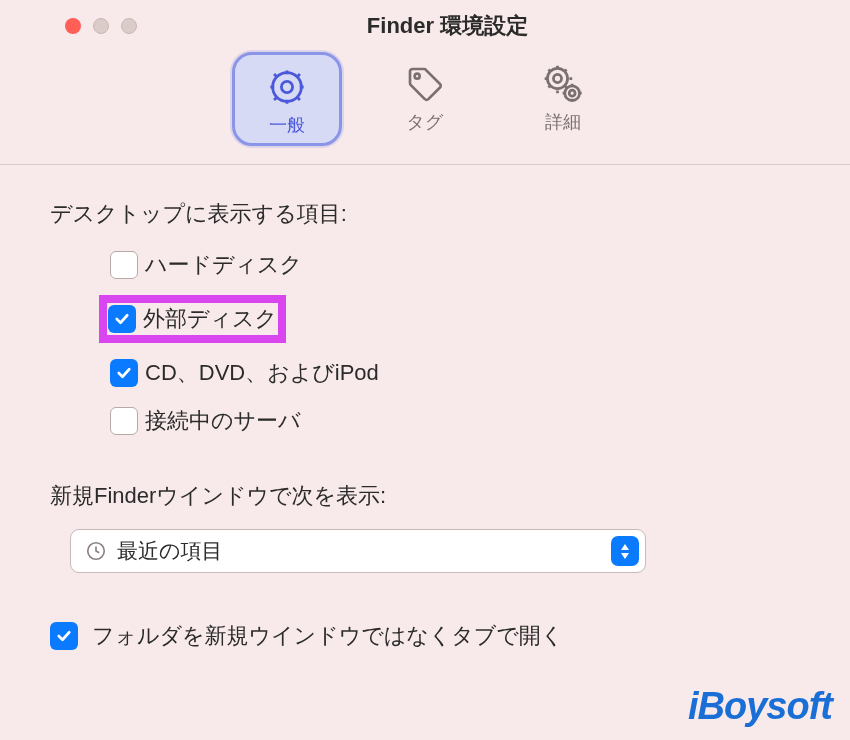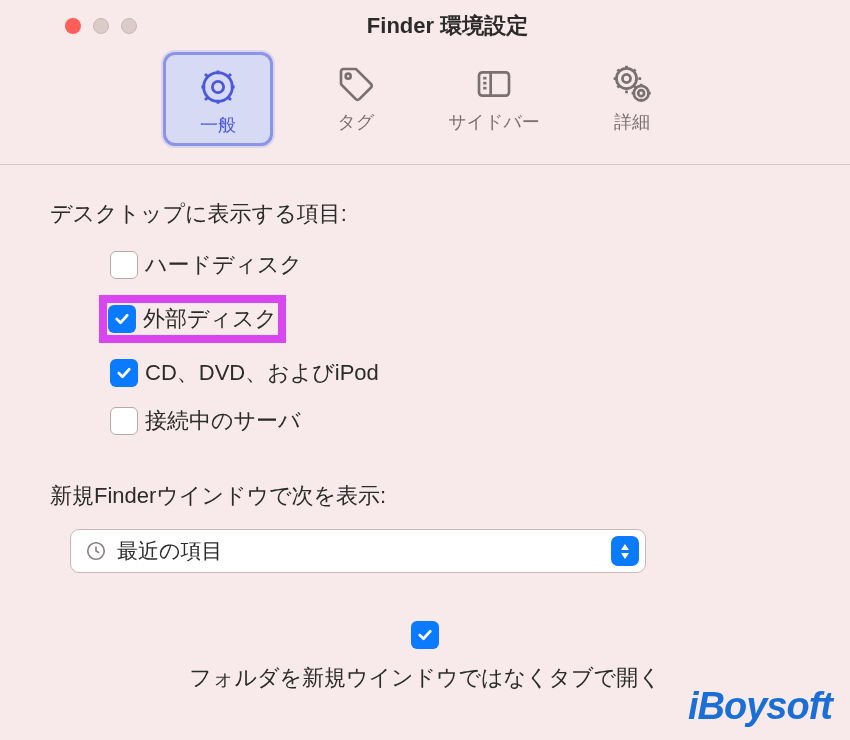--- a/index.html
+++ b/index.html
@@ -57,21 +57,21 @@
       padding: 12px 0 18px 0;
       border-bottom: 1px solid #d9caca;
     }
     .toolbar-item {
       display: flex;
       flex-direction: column;
       align-items: center;
       gap: 4px;
       width: 110px;
       padding: 10px 4px 6px 4px;
-      border-radius: 12px;
+      border-radius: 20px;
       cursor: pointer;
     }
     .toolbar-item.selected {
       background: #d7daf5;
       border: 3px solid #8b95e8;
       box-shadow: 0 0 0 2px rgba(139,149,232,0.25);
     }
     .toolbar-icon {
       width: 44px;
       height: 44px;
@@ -163,21 +163,20 @@
       flex-direction: column;
       align-items: center;
       justify-content: center;
       gap: 1px;
     }
     .section3 {
       margin-top: 48px;
       display: flex;
       align-items: center;
       gap: 14px;
-      flex-direction: column;
     }
     .watermark {
       position: absolute;
       right: 18px;
       bottom: 12px;
       font-size: 38px;
       font-weight: 700;
       font-style: italic;
       color: #1a6fd6;
       font-family: Arial, sans-serif;
@@ -209,32 +208,20 @@
       <div class="toolbar-label">一般</div>
     </div>
     <div class="toolbar-item">
       <div class="toolbar-icon">
         <svg width="40" height="40" viewBox="0 0 24 24" fill="none" stroke="currentColor" stroke-width="1.6">
           <path d="M11.5 3H4.5C3.7 3 3 3.7 3 4.5v7c0 .4.2.8.4 1.1l8.5 8.5c.6.6 1.5.6 2.1 0l7-7c.6-.6.6-1.5 0-2.1l-8.5-8.5C12.3 3.2 11.9 3 11.5 3z"></path>
           <circle cx="7.3" cy="7.3" r="1.5"></circle>
         </svg>
       </div>
       <div class="toolbar-label">タグ</div>
-    </div>
-    <div class="toolbar-item">
-      <div class="toolbar-icon">
-        <svg width="40" height="40" viewBox="0 0 24 24" fill="none" stroke="currentColor" stroke-width="1.6">
-          <rect x="3" y="5" width="18" height="14" rx="2"></rect>
-          <line x1="10" y1="5" x2="10" y2="19"></line>
-          <line x1="5.5" y1="8.5" x2="7.5" y2="8.5"></line>
-          <line x1="5.5" y1="11.5" x2="7.5" y2="11.5"></line>
-          <line x1="5.5" y1="14.5" x2="7.5" y2="14.5"></line>
-        </svg>
-      </div>
-      <div class="toolbar-label">サイドバー</div>
     </div>
     <div class="toolbar-item">
       <div class="toolbar-icon">
         <svg width="44" height="44" viewBox="0 0 24 24" fill="none" stroke="currentColor" stroke-width="1.5">
           <circle cx="9" cy="9" r="2.2"></circle>
           <circle cx="9" cy="9" r="5.5"></circle>
           <path d="M9 2v1.5M9 15.5V17M2 9h1.5M15.5 9H17M4.05 4.05l1.06 1.06M12.89 12.89l1.06 1.06M4.05 13.95l1.06-1.06M12.89 5.11l1.06-1.06"></path>
           <circle cx="17" cy="17" r="1.6"></circle>
           <circle cx="17" cy="17" r="4"></circle>
           <path d="M17 11.8v1.2M17 20v1.2M11.8 17H13M21 17h1.2"></path>

